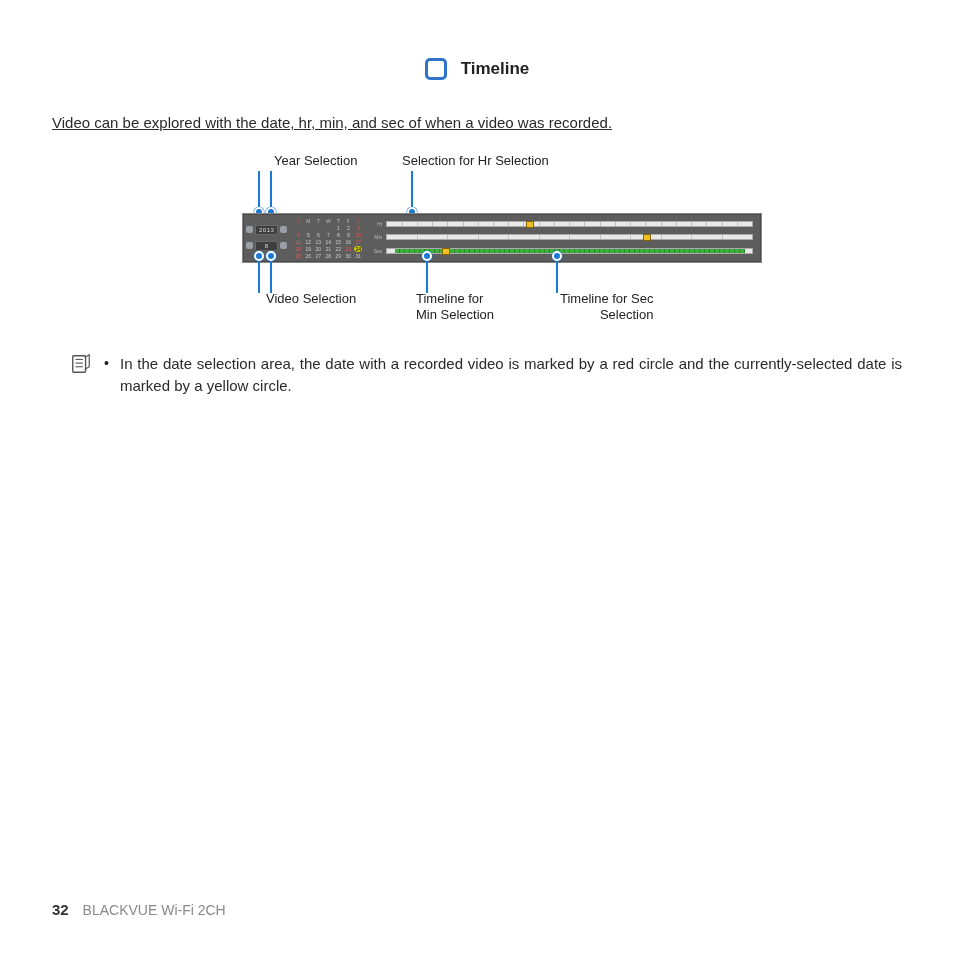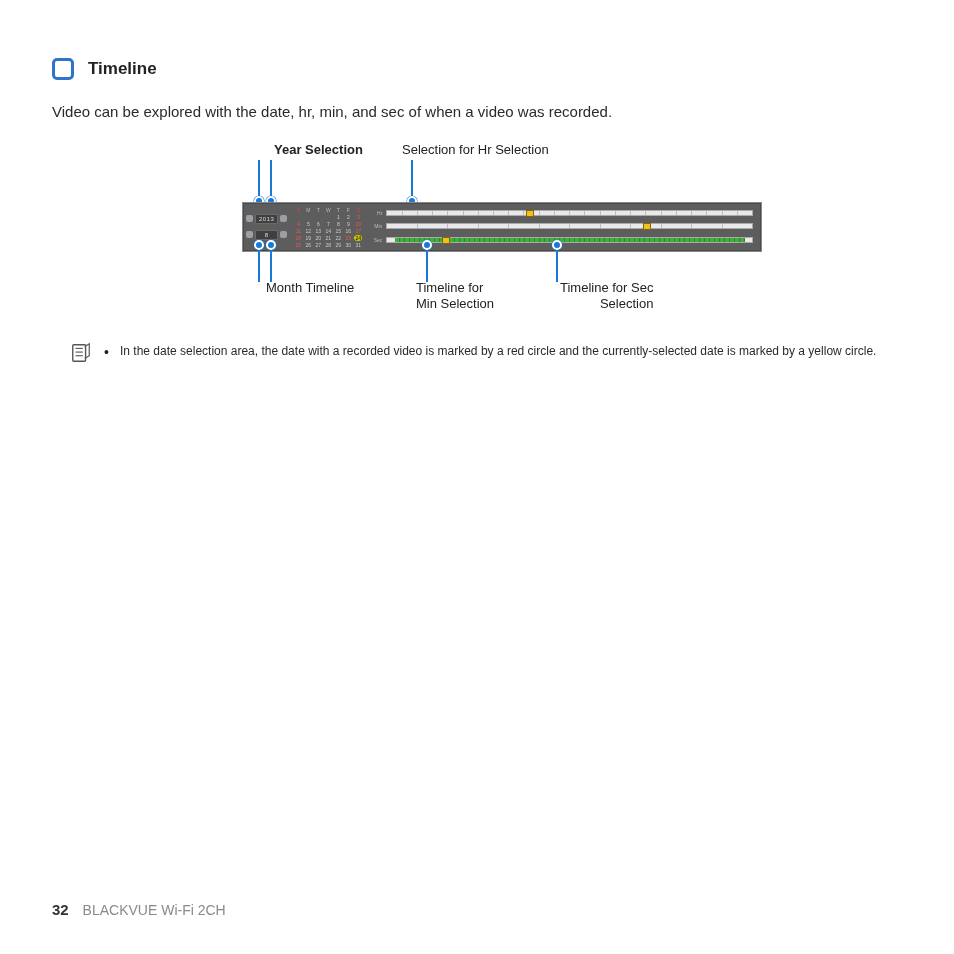--- a/index.html
+++ b/index.html
@@ -5,27 +5,27 @@
   * { box-sizing: border-box; margin: 0; padding: 0; }
   body {
     font-family: "Segoe UI", "Helvetica Neue", Arial, sans-serif;
     background: #fff;
     color: #2a2a2a;
     width: 954px;
     height: 954px;
     position: relative;
     padding: 58px 52px 40px 52px;
   }
-  .heading-row { display: flex; align-items: center; gap: 14px; margin-bottom: 21px; }
+  .heading-row { display: flex; align-items: center; gap: 14px; margin-bottom: 32px; justify-content: center; }
   .square-icon {
     width: 22px; height: 22px; border: 3px solid #2f74c8; border-radius: 5px;
     background: #fff;
   }
   .heading-text { font-weight: 700; font-size: 17px; color: #222; }
-  .intro { font-size: 15px; color: #2a2a2a; margin-bottom: 18px; line-height: 1.5; }
+  .intro { font-size: 15px; color: #2a2a2a; margin-bottom: 18px; line-height: 1.5; text-decoration: underline; }
 
   .diagram-zone { position: relative; width: 100%; height: 180px; margin-bottom: 20px; }
   .top-labels, .bottom-labels { position: absolute; left: 0; right: 0; font-size: 13px; color: #222; }
   .top-labels { top: 0; }
   .bottom-labels { top: 138px; }
   .lbl { position: absolute; white-space: pre-line; line-height: 1.25; }
 
   
   .marker-top, .marker-bot { position: absolute; }
   .marker-line { position: absolute; width: 2px; background: #1a78d6; left: 50%; transform: translateX(-50%); }
@@ -84,21 +84,21 @@
   .sec-green { position: absolute; top: 0; bottom: 0; background: repeating-linear-gradient(90deg,#3fae3f 0 4px,#2a8a2a 4px 5px); }
 
   
   .note-row { display: flex; gap: 10px; margin-top: 10px; margin-left: 18px; }
   .note-icon {
     width: 22px; height: 22px; flex-shrink: 0;
   }
   .note-title { font-weight: 700; font-size: 15px; margin-bottom: 6px; }
   .note-body ul { list-style: none; padding-left: 0; }
   .note-body li {
-    font-size: 12px; line-height: 1.5; color: #2a2a2a; text-align: justify;
+    font-size: 15px; line-height: 1.5; color: #2a2a2a; text-align: justify;
     padding-left: 18px; position: relative;
   }
   .note-body li::before {
     content: "•"; position: absolute; left: 2px; top: 0; color: #222; font-size: 14px;
   }
 
   .footer {
     position: absolute; left: 52px; bottom: 36px; font-size: 14px; color: #8a8a8a;
   }
   .footer .pg { font-weight: 700; color: #333; margin-right: 10px; font-size: 15px; }
@@ -109,21 +109,21 @@
 <div class="heading-row">
   <div class="square-icon"></div>
   <div class="heading-text">Timeline</div>
 </div>
 
 <p class="intro">Video can be explored with the date, hr, min, and sec of when a video was recorded.</p>
 
 <div class="diagram-zone">
 
   <div class="top-labels">
-    <div class="lbl" style="left:222px;font-weight:bold;">Year Selection</div>
+    <div class="lbl" style="left:222px;">Year Selection</div>
     <div class="lbl" style="left:350px;">Selection for Hr Selection</div>
   </div>
 
   <div class="marker-top" style="left:207px; top:18px;">
     <div class="marker-line"></div>
       <div class="marker-dot"></div>
   </div>
   <div class="marker-top" style="left:219px; top:18px;">
     <div class="marker-line"></div>
       <div class="marker-dot"></div>
@@ -278,21 +278,21 @@
   <div class="marker-bot" style="left:375px; top:140px;">
     <div class="marker-line"></div>
       <div class="marker-dot"></div>
   </div>
   <div class="marker-bot" style="left:505px; top:140px;">
     <div class="marker-line"></div>
       <div class="marker-dot"></div>
   </div>
 
   <div class="bottom-labels">
-    <div class="lbl" style="left:214px;">Month Timeline</div>
+    <div class="lbl" style="left:214px;">Video Selection</div>
     <div class="lbl" style="left:364px;">Timeline for
 Min Selection</div>
     <div class="lbl" style="left:508px;text-align:right;">Timeline for Sec
 Selection</div>
   </div>
 </div>
 
 <div class="note-row">
   <div class="note-icon">
     <svg viewBox="0 0 24 24" width="22" height="22">

